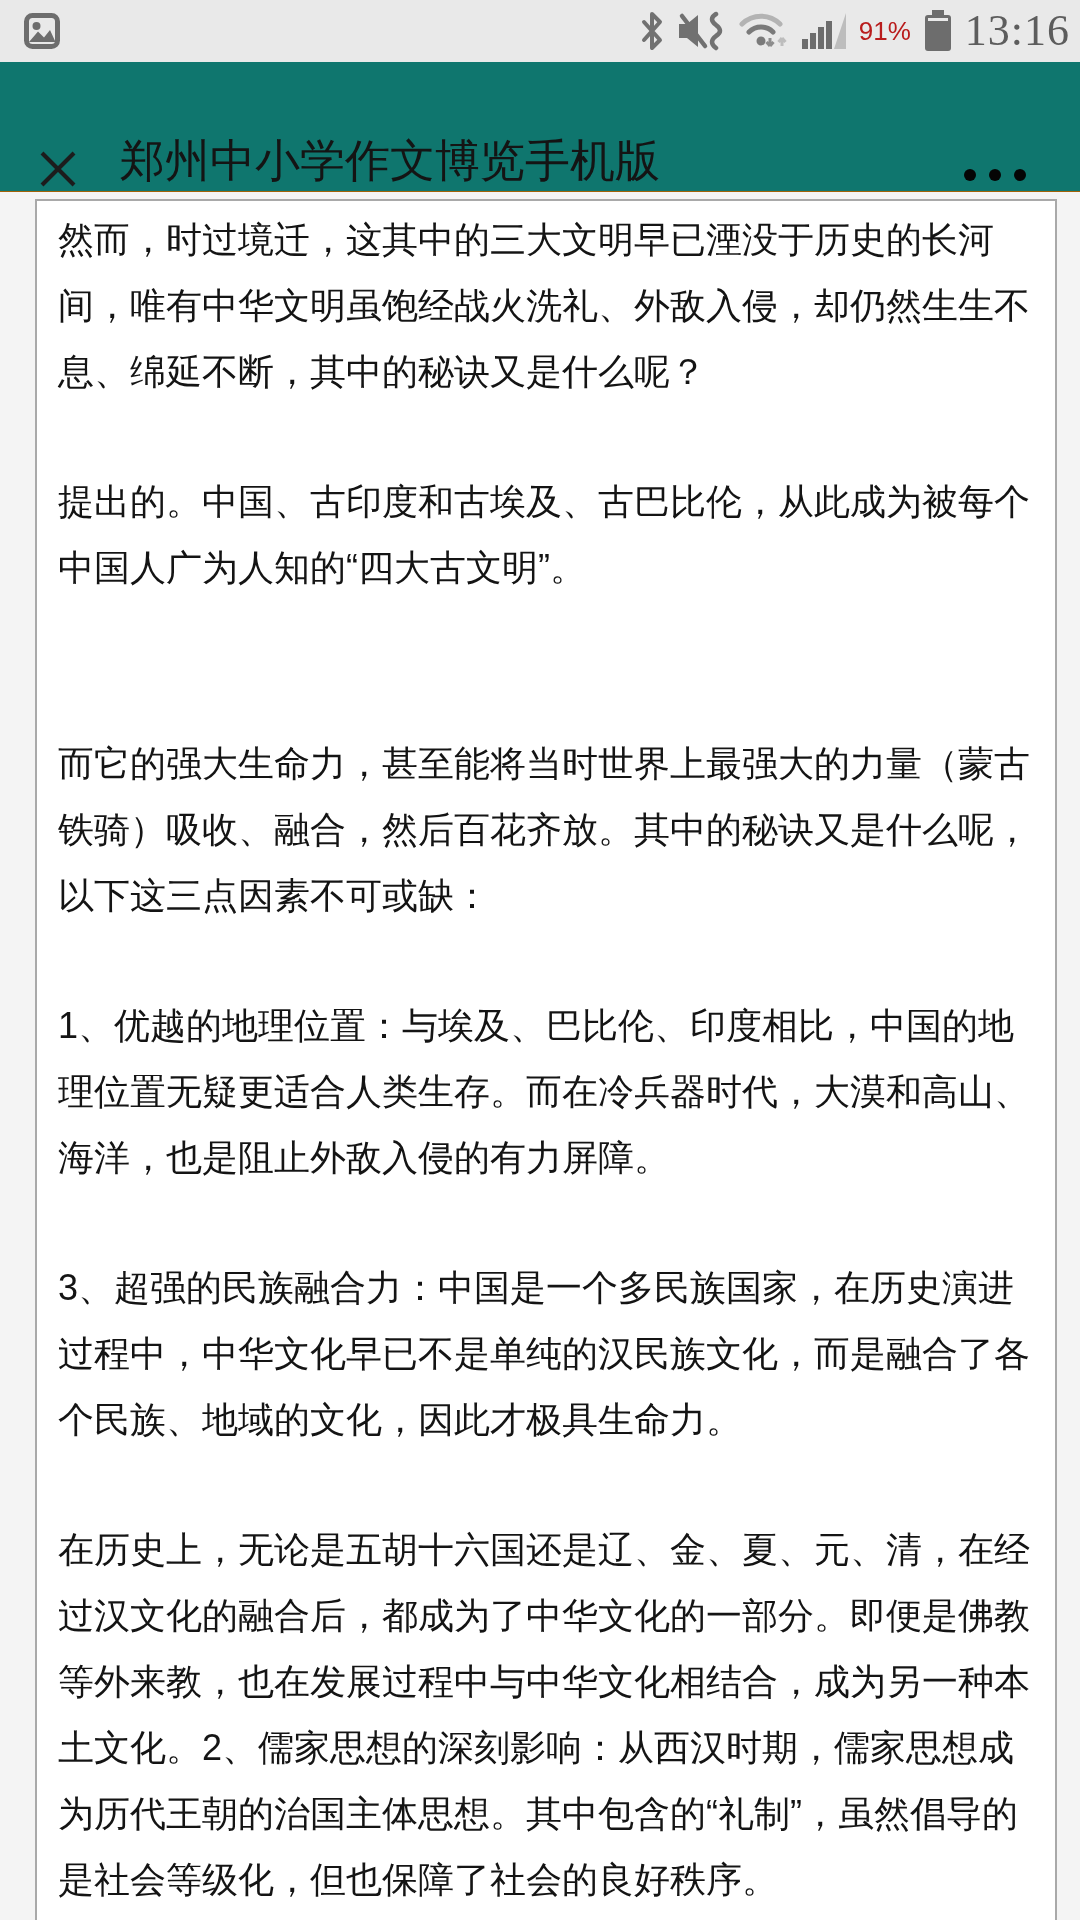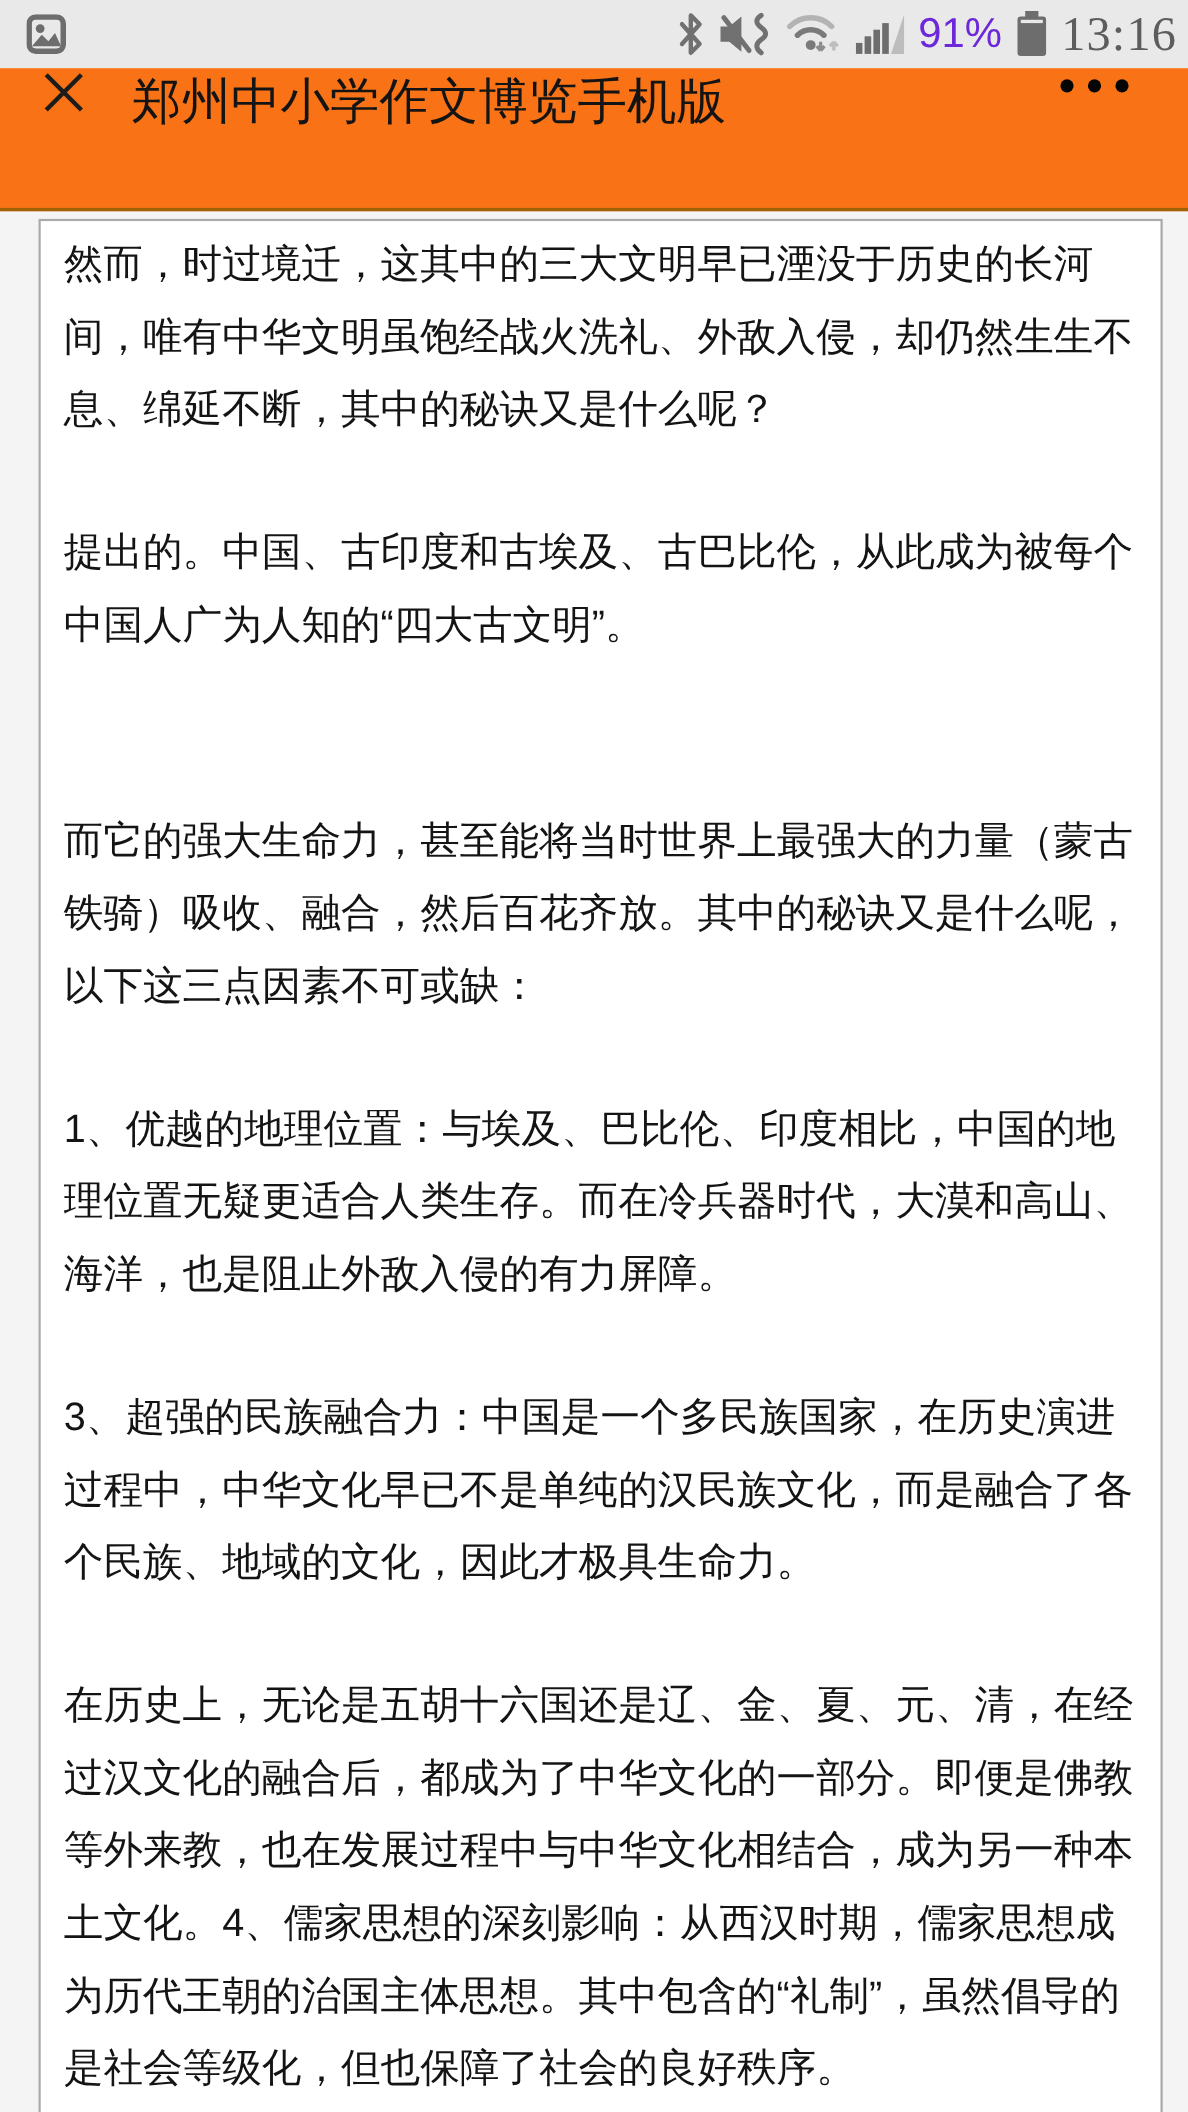--- a/index.html
+++ b/index.html
@@ -10,29 +10,29 @@
     position:relative;
   }
   
   .status-bar{
     height:62px;background:#e9e9e9;
     display:flex;align-items:center;
     padding:0 10px 0 24px;box-sizing:border-box;
   }
   .sb-left{display:flex;align-items:center;}
   .sb-right{margin-left:auto;display:flex;align-items:center;gap:13px;}
-  .sb-text{color:#6d28d9;font-size:38px;line-height:1;}
+  .sb-text{color:#b91c1c;font-size:26px;line-height:1;}
   .sb-time{color:#5d5d5d;font-size:44px;line-height:1;letter-spacing:1px;font-family:Liberation Serif, serif;}
   .sb-icon{display:block;}
   
   .header{
-    height:130px;background:#f97316;
-    display:flex;align-items:flex-start;
+    height:130px;background:#0f766e;
+    display:flex;align-items:flex-end;
     padding:0 40px 0 36px;box-sizing:border-box;
-    border-bottom:3px solid #a16207;
+    border-bottom:1px solid #a16207;
   }
   .close-btn{display:flex;align-items:center;justify-content:center;
     width:44px;height:44px;background:none;border:none;padding:0;cursor:pointer;}
   .header-title{
     margin-left:40px;font-size:45px;color:#141414;font-weight:500;
     white-space:nowrap;overflow:hidden;flex:1;
   }
   .more-btn{display:flex;align-items:center;gap:13px;background:none;border:none;
     padding:10px 6px;cursor:pointer;margin-right:8px;}
   .more-btn .dot{width:12px;height:12px;border-radius:50%;background:#050505;display:block;}
@@ -121,16 +121,16 @@
 
 <div class="webview">
   <div class="content-box">
     <div class="article">
         <p>然而，时过境迁，这其中的三大文明早已湮没于历史的长河间，唯有中华文明虽饱经战火洗礼、外敌入侵，却仍然生生不息、绵延不断，其中的秘诀又是什么呢？</p>
         <p>提出的。中国、古印度和古埃及、古巴比伦，从此成为被每个中国人广为人知的“四大古文明”。</p>
         <p></p>
         <p>而它的强大生命力，甚至能将当时世界上最强大的力量（蒙古铁骑）吸收、融合，然后百花齐放。其中的秘诀又是什么呢，以下这三点因素不可或缺：</p>
         <p>1、优越的地理位置：与埃及、巴比伦、印度相比，中国的地理位置无疑更适合人类生存。而在冷兵器时代，大漠和高山、海洋，也是阻止外敌入侵的有力屏障。</p>
         <p>3、超强的民族融合力：中国是一个多民族国家，在历史演进过程中，中华文化早已不是单纯的汉民族文化，而是融合了各个民族、地域的文化，因此才极具生命力。</p>
-        <p>在历史上，无论是五胡十六国还是辽、金、夏、元、清，在经过汉文化的融合后，都成为了中华文化的一部分。即便是佛教等外来教，也在发展过程中与中华文化相结合，成为另一种本土文化。4、儒家思想的深刻影响：从西汉时期，儒家思想成为历代王朝的治国主体思想。其中包含的“礼制”，虽然倡导的是社会等级化，但也保障了社会的良好秩序。</p>
+        <p>在历史上，无论是五胡十六国还是辽、金、夏、元、清，在经过汉文化的融合后，都成为了中华文化的一部分。即便是佛教等外来教，也在发展过程中与中华文化相结合，成为另一种本土文化。2、儒家思想的深刻影响：从西汉时期，儒家思想成为历代王朝的治国主体思想。其中包含的“礼制”，虽然倡导的是社会等级化，但也保障了社会的良好秩序。</p>
       </div>
   </div>
 </div>
 
 </body></html>

